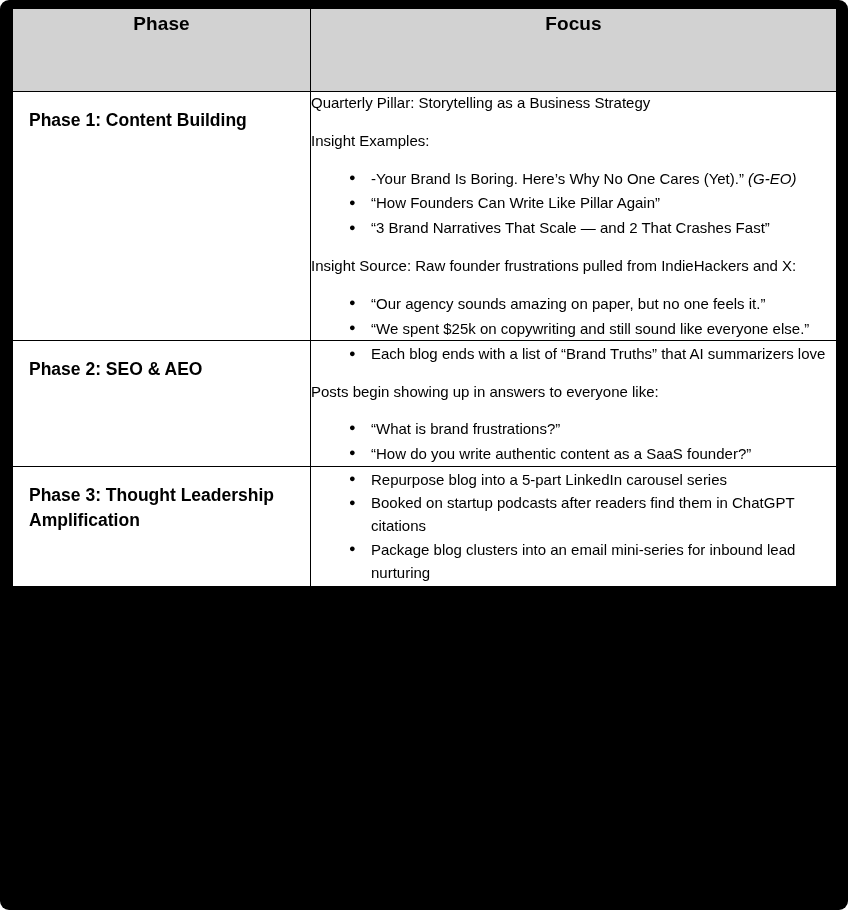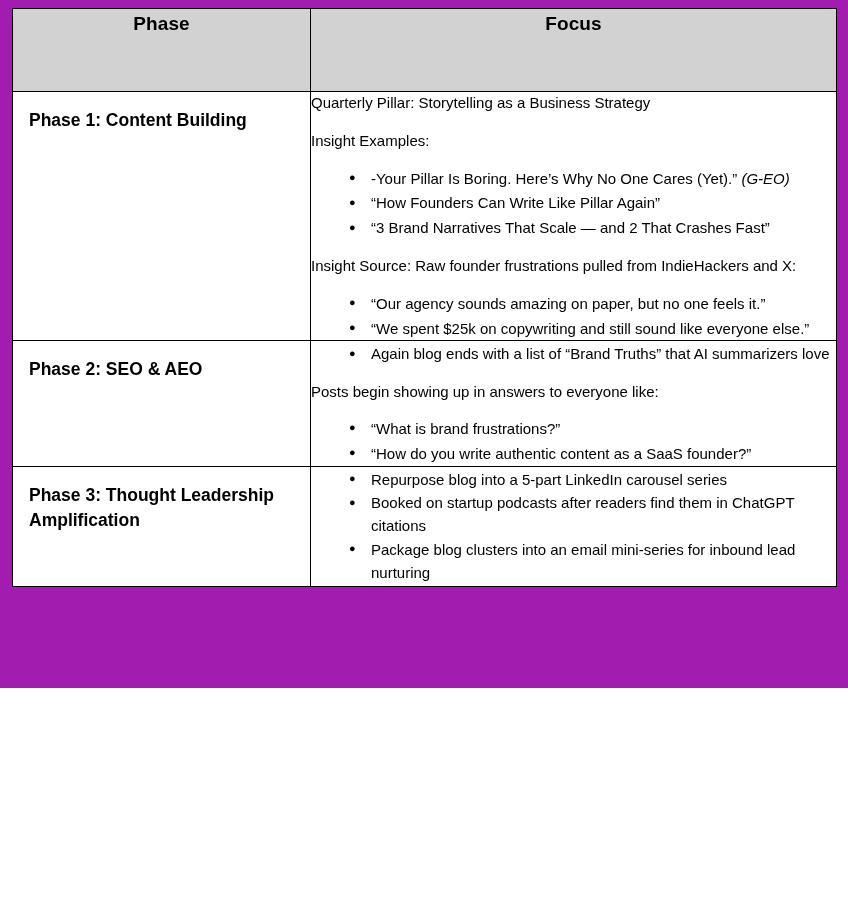--- a/index.html
+++ b/index.html
@@ -11,23 +11,24 @@
   body {
     width: 848px;
     height: 910px;
     font-family: "Liberation Sans", sans-serif;
     color: #000000;
     overflow: hidden;
   }
   #page {
     position: relative;
     width: 848px;
-    height: 688px;
-    background: #a21caf;
+    height: 910px;
+    background: #000000;
     box-sizing: border-box;
+    border-radius: 9px;
   }
   table.phase-table {
     position: absolute;
     left: 12px;
     top: 8px;
     width: 824px;
     border-collapse: collapse;
     table-layout: fixed;
     background: #ffffff;
   }
@@ -142,21 +143,21 @@
           <p class="para">
             <span class="lead">Quarterly Pillar:</span><span> Storytelling as a Business Strategy</span>
           </p>
 
           <p class="para">
             <span class="lead">Insight Examples:</span>
           </p>
 
           <ul class="bullets">
             <li>
-              <span>-Your Pillar Is Boring. Here’s Why No One Cares (Yet).” </span><span class="ital">(G-EO)</span>
+              <span>-Your Brand Is Boring. Here’s Why No One Cares (Yet).” </span><span class="ital">(G-EO)</span>
             </li>
             <li>
               <span>“How Founders Can Write Like Pillar Again”</span>
             </li>
             <li>
               <span>“3 Brand Narratives That Scale — and 2 That Crashes Fast”</span>
             </li>
           </ul>
 
           <p class="para">
@@ -176,21 +177,21 @@
       </tr>
 
       <tr>
         <td class="phase-cell">
           <p class="phase-label">Phase 2: SEO &amp; AEO</p>
         </td>
         <td class="focus-cell focus-p2">
 
           <ul class="bullets tight-top">
             <li>
-              <span>Again blog ends with a list of “Brand Truths” that AI summarizers love</span>
+              <span>Each blog ends with a list of “Brand Truths” that AI summarizers love</span>
             </li>
           </ul>
 
           <p class="para">
             <span>Posts begin showing up in answers to everyone like:</span>
           </p>
 
           <ul class="bullets">
             <li>
               <span>“What is brand frustrations?”</span>

